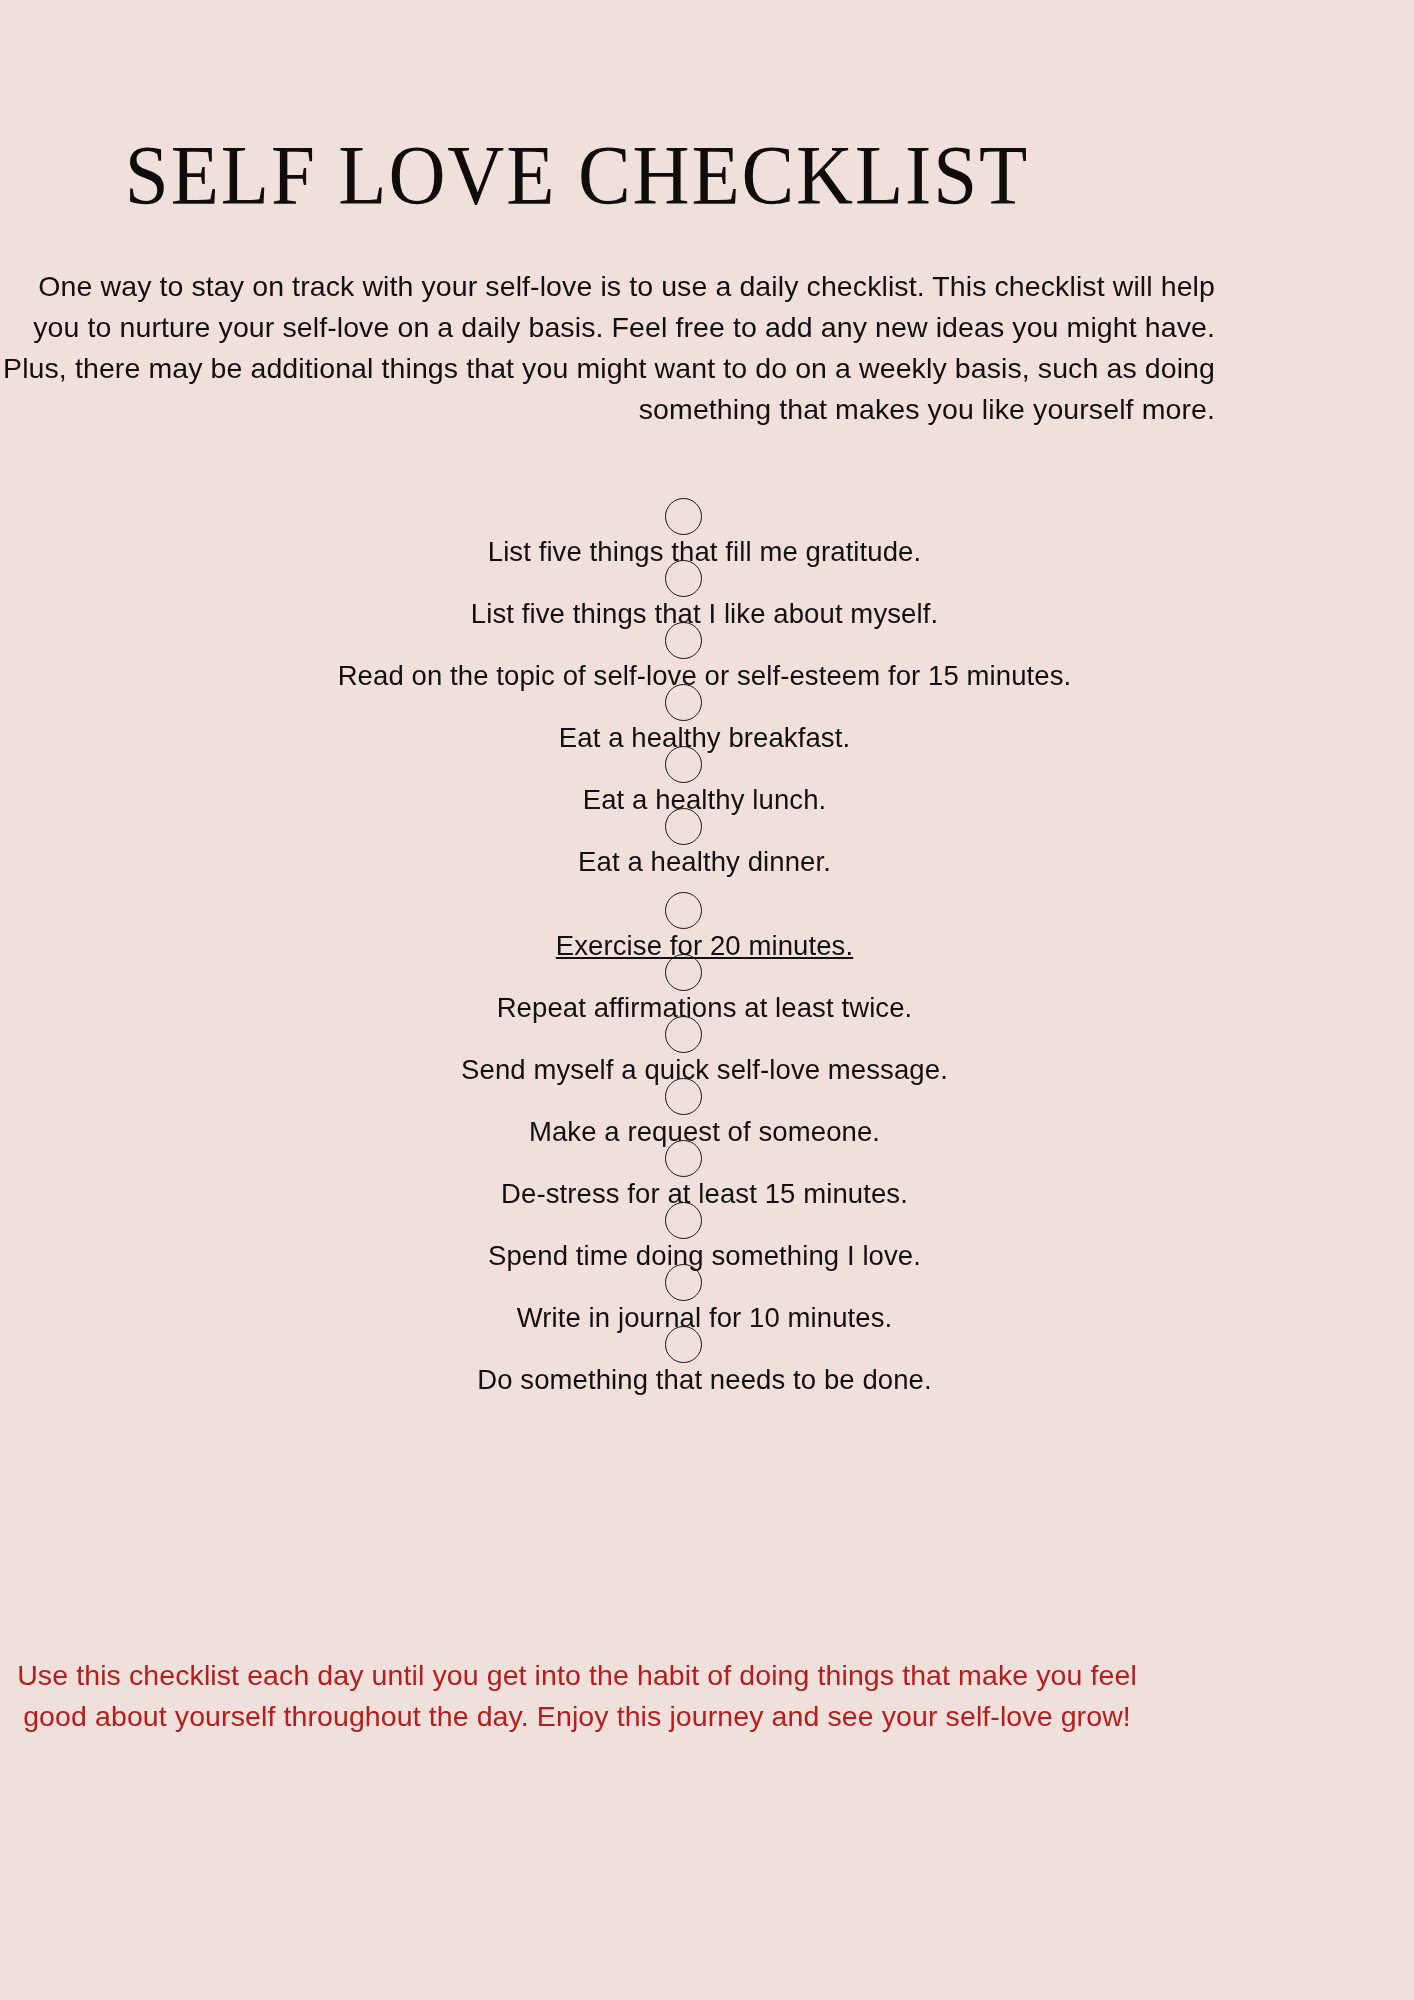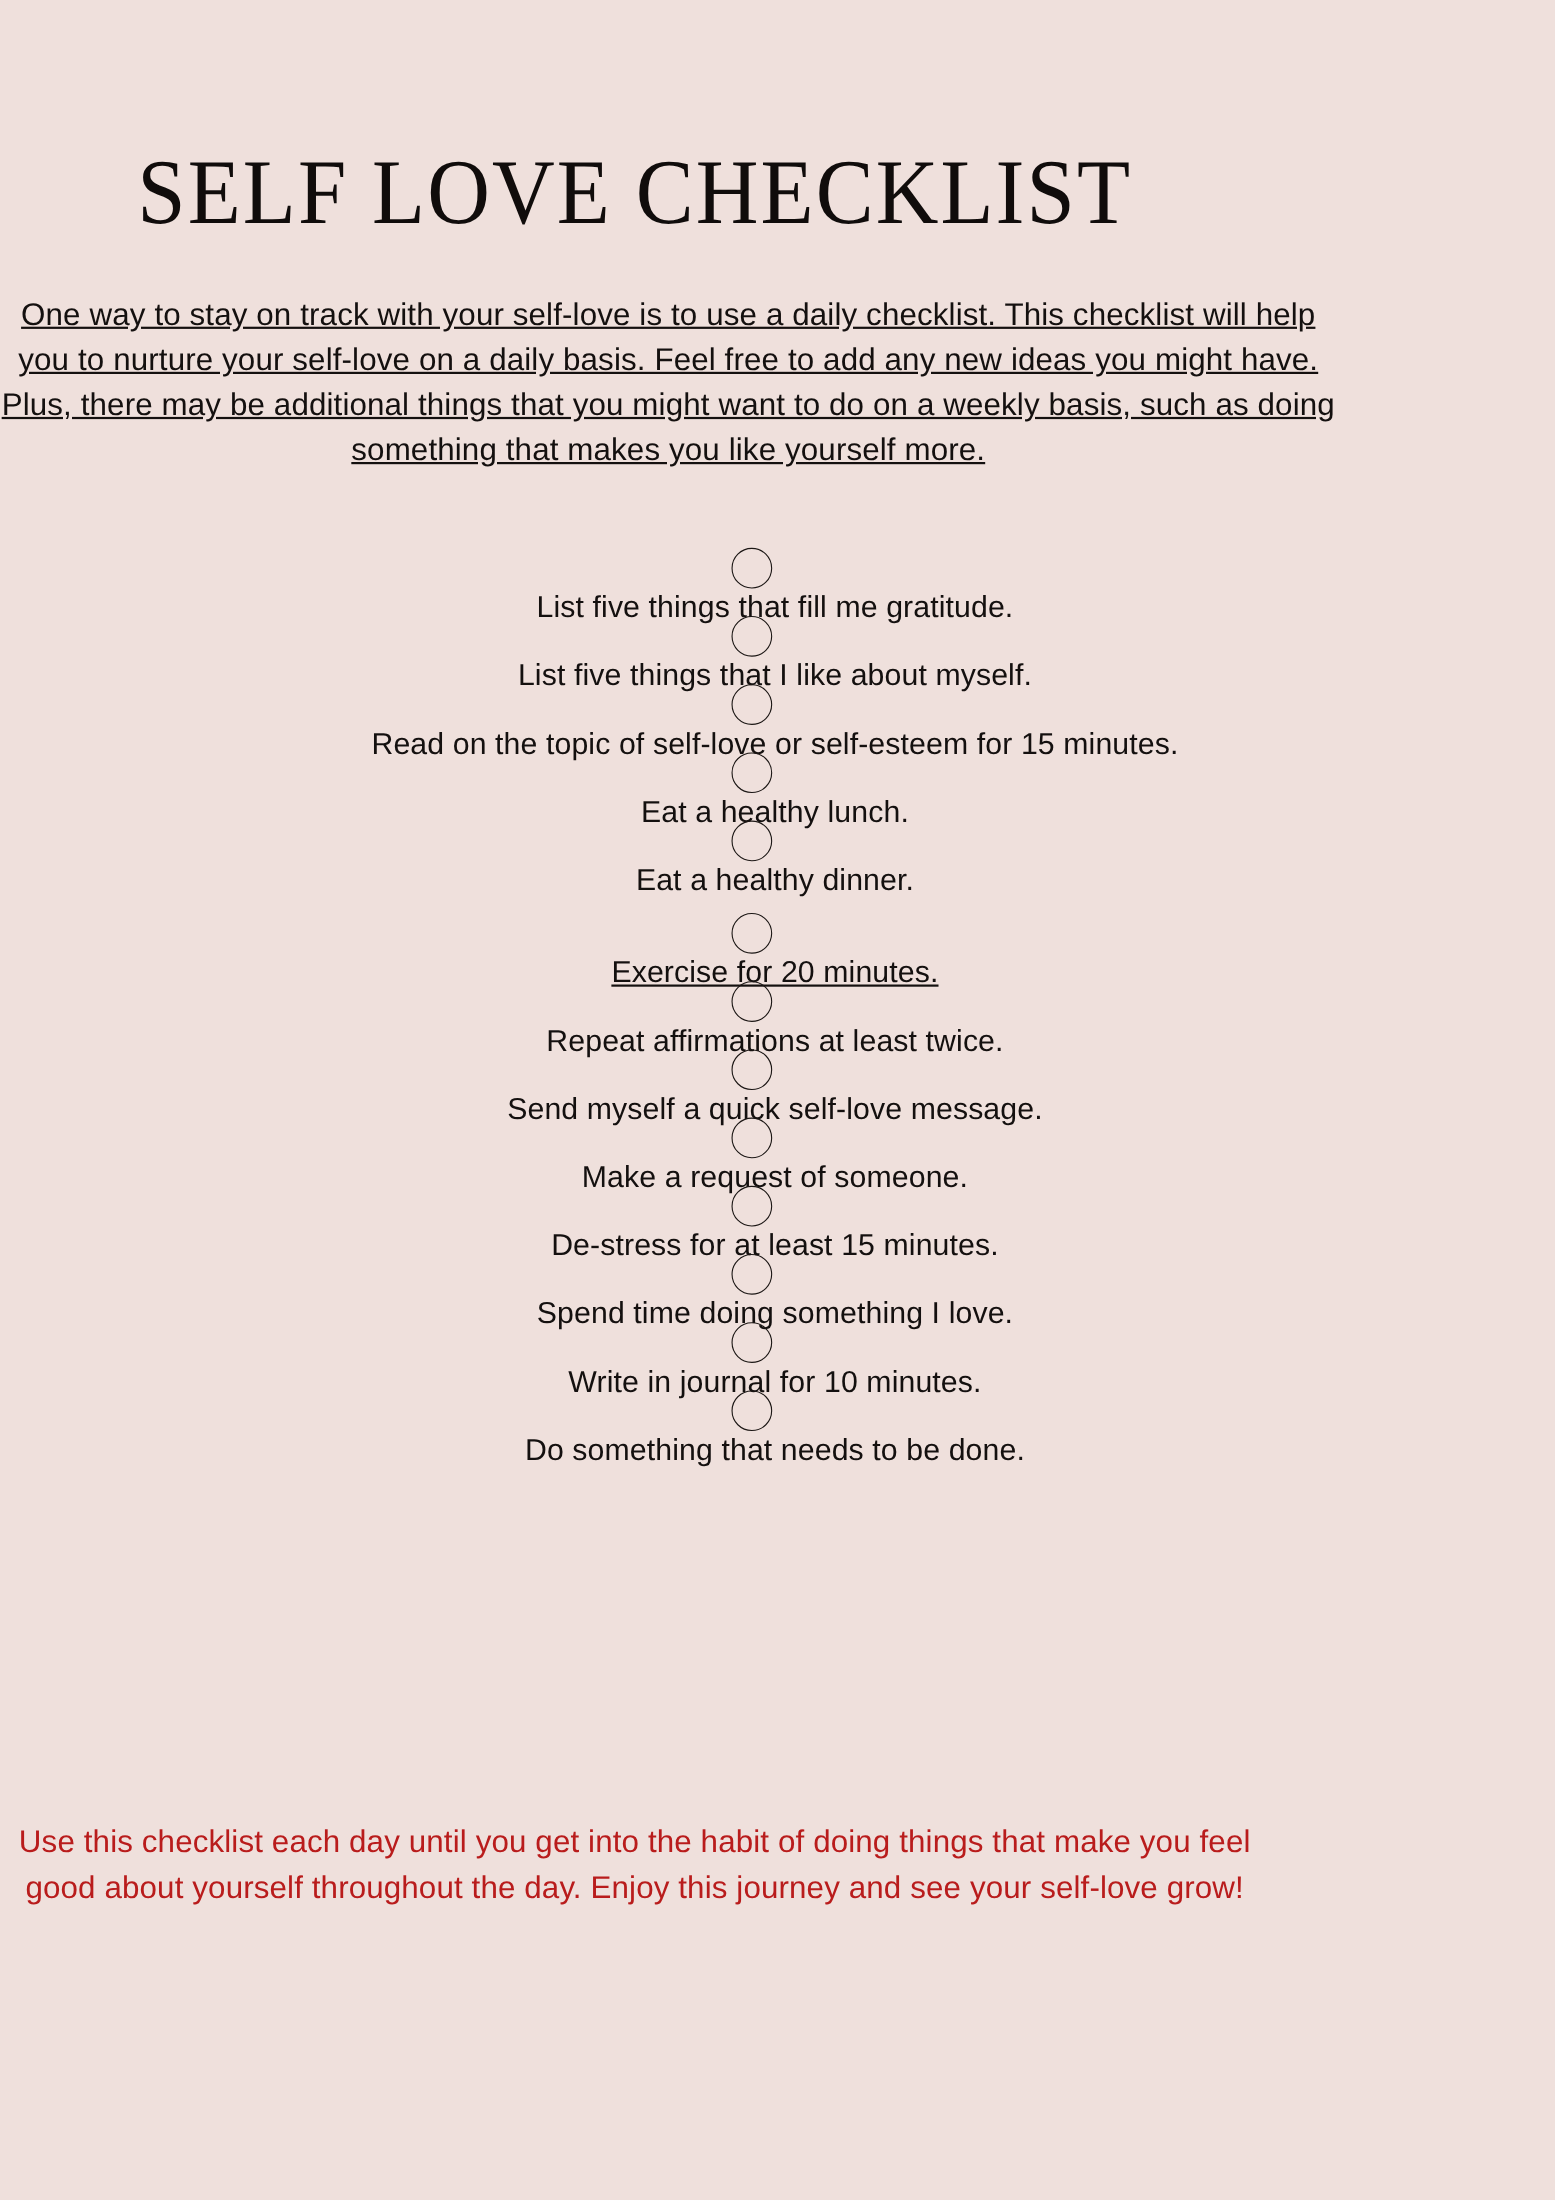--- a/index.html
+++ b/index.html
@@ -36,26 +36,25 @@
     line-height: 1.0;
     transform: scaleX(0.94);
     transform-origin: center;
     white-space: nowrap;
   }
 
   
   .intro {
     width: 1215px;
     margin: 48px auto 0 auto;
-    text-align: center;
+    text-align: right;
     font-size: 28.5px;
     line-height: 1.44;
     color: #14100f;
     letter-spacing: 0.1px;
-    text-decoration: underline;
   }
 
   
   .checklist {
     margin: 68px 0 0 0;
     padding: 0 0 0 212px;
     list-style: none;
   }
   .check-item {
     display: flex;
@@ -117,20 +116,24 @@
       <li class="check-item">
         <span class="circle"></span>
         <span class="check-label">List five things that I like about myself.</span>
       </li>
       <li class="check-item">
         <span class="circle"></span>
         <span class="check-label">Read on the topic of self-love or self-esteem for 15 minutes.</span>
       </li>
       <li class="check-item">
         <span class="circle"></span>
+        <span class="check-label">Eat a healthy breakfast.</span>
+      </li>
+      <li class="check-item">
+        <span class="circle"></span>
         <span class="check-label">Eat a healthy lunch.</span>
       </li>
       <li class="check-item">
         <span class="circle"></span>
         <span class="check-label">Eat a healthy dinner.</span>
       </li>
       <li class="check-item gap-before">
         <span class="circle"></span>
         <span class="check-label">Exercise for 20 minutes.</span>
       </li>

